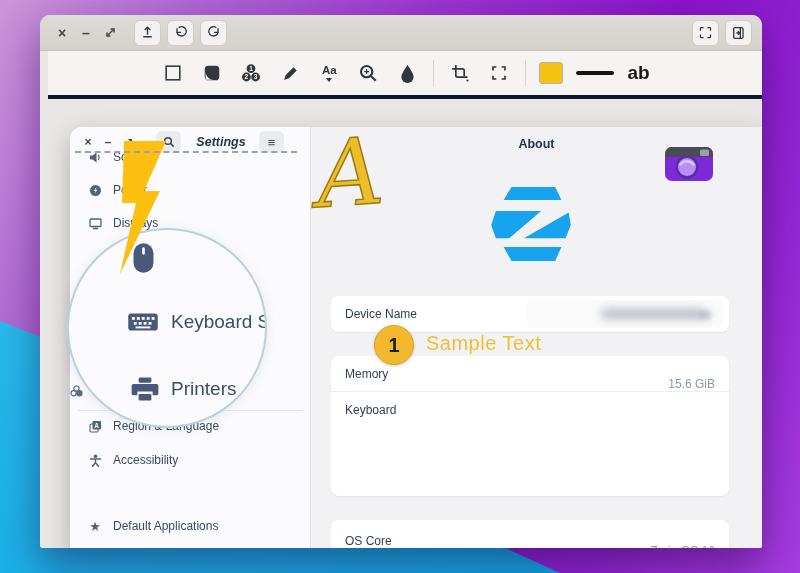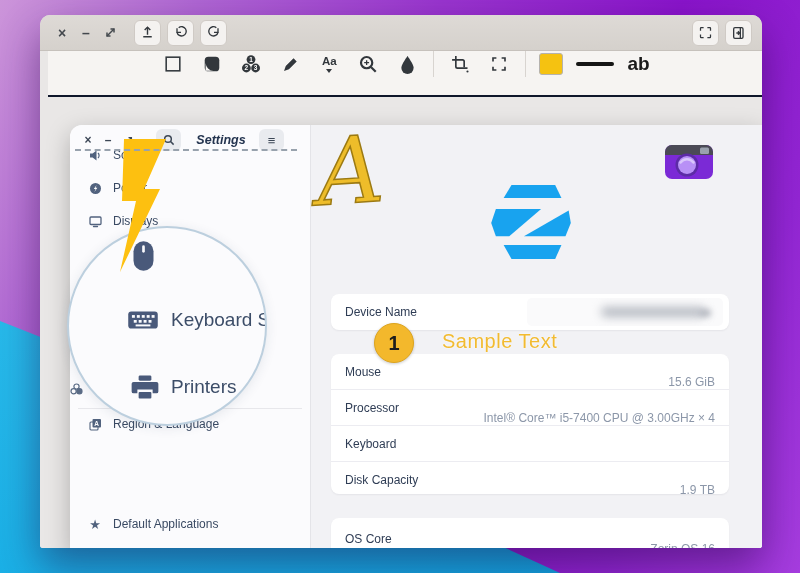--- a/index.html
+++ b/index.html
@@ -17,22 +17,22 @@
     box-shadow:0 18px 40px rgba(30,5,60,.45);}
   .headerbar{height:35px;background:linear-gradient(#dedad6,#d5d1cc);
     border-bottom:1px solid #c6c1bc;display:flex;align-items:center;padding:0 10px;}
   .win-ctl{width:24px;height:24px;display:flex;align-items:center;justify-content:center;
     color:#43484d;font-size:14px;font-weight:bold;cursor:default;}
   .hb-group{display:flex;gap:6px;margin-left:12px;}
   .hb-btn{width:27px;height:26px;background:#f4f2f0;border:1px solid #cfcac5;border-radius:6px;
     display:flex;align-items:center;justify-content:center;color:#33383d;padding:0;}
   .hb-spacer{flex:1;}
   
-  .toolbar{height:44px;background:#f6f4f2;border-bottom:2px solid #0f172a;
-    display:flex;justify-content:center;gap:13px;margin-left:8px;}
+  .toolbar{height:44px;background:#f6f4f2;border-bottom:4px solid #0f172a;
+    display:flex;align-items:center;justify-content:center;gap:13px;margin-left:8px;}
   .tool{width:26px;height:26px;display:flex;flex-direction:column;align-items:center;justify-content:center;
     color:#32373c;background:none;border:none;padding:0;}
   .tool svg{display:block;}
   .tb-sep{width:1px;height:26px;background:#d8d4d0;}
   .swatch{width:22px;height:20px;background:#f5c211;border:1px solid #b5b2ae;border-radius:3px;}
   .stroke-line{width:38px;height:4px;background:#151515;border-radius:2px;}
   .ab-label{font-size:19px;font-weight:bold;color:#1a1a1a;}
   .aa-label{font-size:11.5px;font-weight:bold;color:#32373c;line-height:11px;}
   .aa-caret{width:0;height:0;border-left:3.5px solid transparent;border-right:3.5px solid transparent;
     border-top:4px solid #32373c;margin-top:2px;}
@@ -88,21 +88,21 @@
     font-size:19px;white-space:nowrap;}
   .mag-row .mic{color:#49597a;display:flex;flex:none;}
   .bolt{left:70px;top:42px;z-index:6;}
   .dashed-line{left:35px;top:52px;width:222px;height:0;border-top:2px dashed #98a2ad;z-index:6;}
   .script-a{left:268px;top:26px;z-index:6;transform:rotate(-4deg);}
   .camera{left:624px;top:40px;z-index:6;}
   .marker{left:334px;top:226px;width:38px;height:38px;border-radius:50%;background:#f3b82c;
     border:1px solid #dda41d;display:flex;align-items:center;justify-content:center;
     font-size:20px;font-weight:bold;color:#1d1d1d;z-index:6;box-shadow:0 1px 3px rgba(0,0,0,.2);}
   .sample-text{left:386px;top:233px;font-size:20px;font-weight:500;color:#f2bb31;z-index:6;
-    letter-spacing:.5px;text-shadow:0 0 2px rgba(255,255,255,.9);margin-left:16px;}
+    letter-spacing:.5px;text-shadow:0 0 2px rgba(255,255,255,.9);}
   .color-mini{left:30px;top:284px;z-index:7;color:#5a6b85;}
 </style>
 </head>
 <body>
 
 <div class="wallpaper">
   <div class="cyan"></div>
 </div>
 
 <div class="editor">
@@ -287,27 +287,37 @@
         <div class="sb-row" style="top:289px">
           <span class="ic">
             <svg width="13" height="13" viewBox="0 0 13 13">
               <rect x="1" y="4" width="8" height="8" rx="1" fill="none" stroke="currentColor" stroke-width="1.1"></rect>
               <rect x="3.5" y="1" width="8.5" height="8.5" rx="1" fill="currentColor"></rect>
               <text x="7.7" y="8" font-size="6.5" font-weight="bold" fill="#fbfbfd" text-anchor="middle" font-family="Liberation Sans, sans-serif">A</text>
             </svg>
           </span>
           <span>Region &amp; Language</span>
         </div>
+        <div class="sb-row" style="top:323px">
+          <span class="ic">
+            <svg width="13" height="13" viewBox="0 0 13 13" stroke="currentColor" fill="currentColor">
+              <circle cx="6.5" cy="2.2" r="1.8" stroke="none"></circle>
+              <path d="M1.5 5 h10 M6.5 5 v3.6 M6.5 8.6 L3.6 12.3 M6.5 8.6 L9.4 12.3" fill="none" stroke-width="1.5" stroke-linecap="round"></path>
+            </svg>
+          </span>
+          <span>Accessibility</span>
+        </div>
         <div class="sb-row" style="top:389px">
           <span class="ic star-glyph">★</span>
           <span>Default Applications</span>
         </div>
       </div>
 
       <div class="about">
+        <div class="about-title">About</div>
 
         <svg class="zorin-logo" width="80" height="74" viewBox="0 0 85 79">
           <g fill="#18a3ef">
             <polygon points="21.7,0 68.3,0 75,14 13.3,14"></polygon>
             <polygon points="0,40.6 5,25.6 53.3,25.6 19.3,54.6 5,54.6"></polygon>
             <polygon points="82.7,27.3 85,40.6 79.3,54.6 35,54.6"></polygon>
             <polygon points="13.3,64 75,64 68.3,79 21.7,79"></polygon>
           </g>
         </svg>
 
@@ -316,33 +326,25 @@
             <span class="lbl">Device Name</span>
           </div>
           <div class="blur-patch anno">
             <div class="smear"></div>
             <div class="smear2"></div>
           </div>
         </div>
 
         <div class="card card-info">
           <div class="row">
-            <span class="lbl">Mouse</span>
+            <span class="lbl">Memory</span>
             <span class="val">15.6 GiB</span>
           </div>
           <div class="row">
-            <span class="lbl">Processor</span>
-            <span class="val">Intel® Core™ i5-7400 CPU @ 3.00GHz × 4</span>
-          </div>
-          <div class="row">
             <span class="lbl">Keyboard</span>
-          </div>
-          <div class="row">
-            <span class="lbl">Disk Capacity</span>
-            <span class="val">1.9 TB</span>
           </div>
         </div>
 
         <div class="card card-os">
           <div class="row" style="height:42px">
             <span class="lbl">OS Core</span>
             <span class="val">Zorin OS 16</span>
           </div>
         </div>
       </div>

